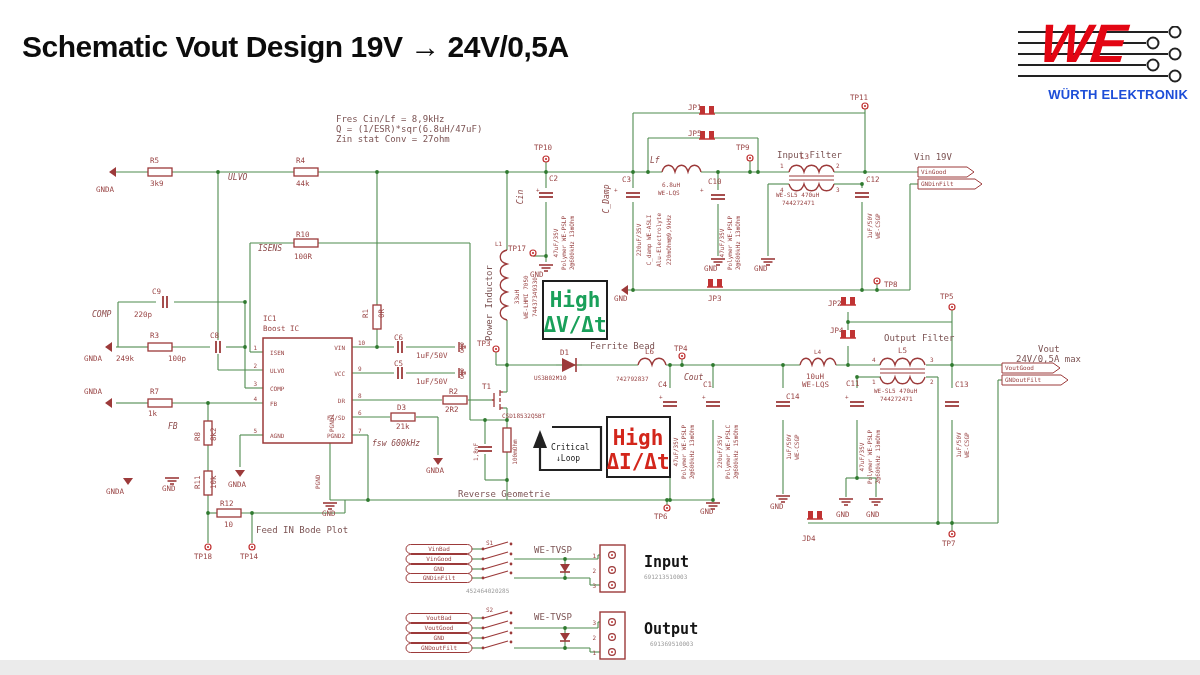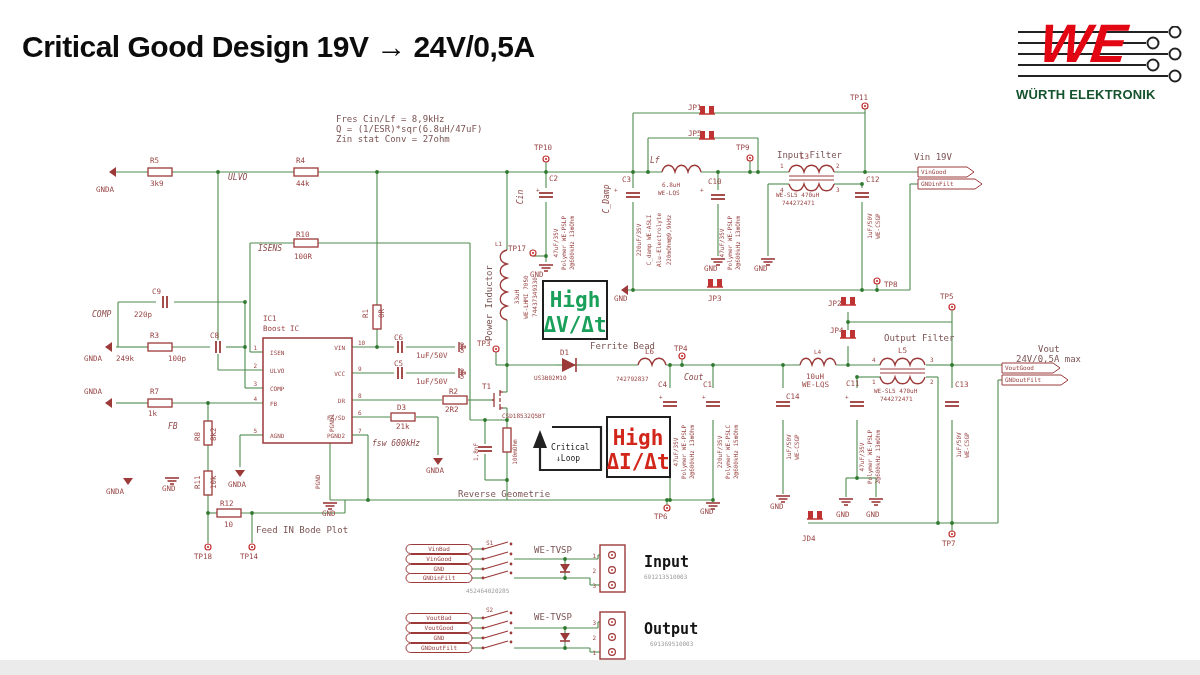--- a/index.html
+++ b/index.html
@@ -1,40 +1,40 @@
 <!DOCTYPE html>
 <html><head>
 <meta charset="utf-8">
 <style>
   html,body{margin:0;padding:0;background:#fff}
   .stage{position:relative;width:1200px;height:675px;background:#fff;overflow:hidden;font-family:"Liberation Sans",sans-serif}
   h1.title{position:absolute;left:22px;top:30px;margin:0;font-size:30px;font-weight:bold;color:#0c0c0c;letter-spacing:-.5px}
   .logo{position:absolute;top:26px;right:12px;width:172px;height:76px}
   .logo svg{position:absolute;left:0;top:0}
   .logo .we{position:absolute;top:-14px;left:24px;font-family:"Liberation Sans",sans-serif;font-style:italic;font-weight:bold;font-size:54px;color:#e30613;transform:skewX(-6deg)}
-  .logo .brand{position:absolute;bottom:0;left:0;right:0;text-align:left;font-weight:bold;font-size:13px;color:#14532d;letter-spacing:.2px;white-space:nowrap}
+  .logo .brand{position:absolute;bottom:0;left:0;right:0;text-align:right;font-weight:bold;font-size:13px;color:#1d4ed8;letter-spacing:.2px;white-space:nowrap}
   .bottombar{position:absolute;left:0;bottom:0;width:100%;height:15px;background:#ebebeb}
   #s{position:absolute;left:0;top:0}
   #s text{font-family:"DejaVu Sans Mono",monospace}
   .c-m{font-size:7.5px;fill:#9a4646}
   .c-t{font-size:6px;fill:#9a4646}
   .c-i{font-size:8px;font-style:italic;fill:#8c4a4a}
   .c-d{font-size:9px;fill:#7c5454}
   .c-g{font-size:6px;fill:#9b9b9b}
   .c-k{font-size:8px;fill:#222}
   .c-fl{font-size:6px;fill:#9a4646}
   .c-b{font-family:"Liberation Sans",sans-serif;font-size:15px;font-weight:bold;fill:#151515}
   .c-hg{font-family:"Liberation Sans",sans-serif;font-size:21px;font-weight:bold;fill:#1aa05a}
   .c-hr{font-family:"Liberation Sans",sans-serif;font-size:21px;font-weight:bold;fill:#d3261b}
 </style>
 </head>
 <body>
 
 <div class="stage">
-  <h1 class="title">Critical Good Design 19V → 24V/0,5A</h1>
+  <h1 class="title">Schematic Vout Design 19V → 24V/0,5A</h1>
 
   <div class="logo">
     <svg width="172" height="58">
       <g stroke="#222" stroke-width="2" fill="none">
         <line x1="2" y1="6" x2="152" y2="6"></line>
           <circle cx="159" cy="6" r="5.5" fill="#fff"></circle>
         <line x1="2" y1="17" x2="130" y2="17"></line>
           <circle cx="137" cy="17" r="5.5" fill="#fff"></circle>
         <line x1="2" y1="28" x2="152" y2="28"></line>
           <circle cx="159" cy="28" r="5.5" fill="#fff"></circle>

